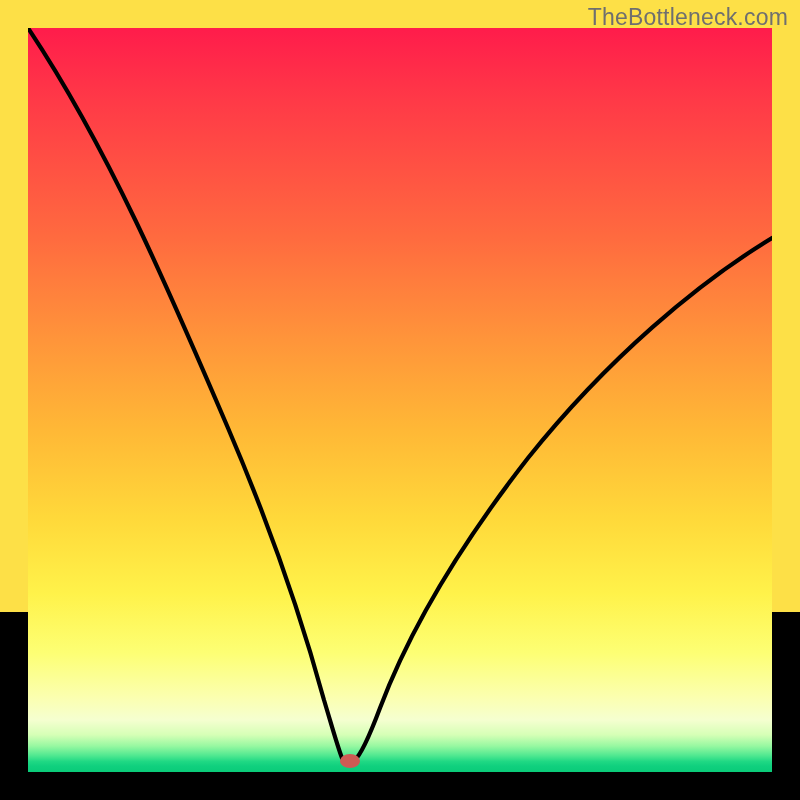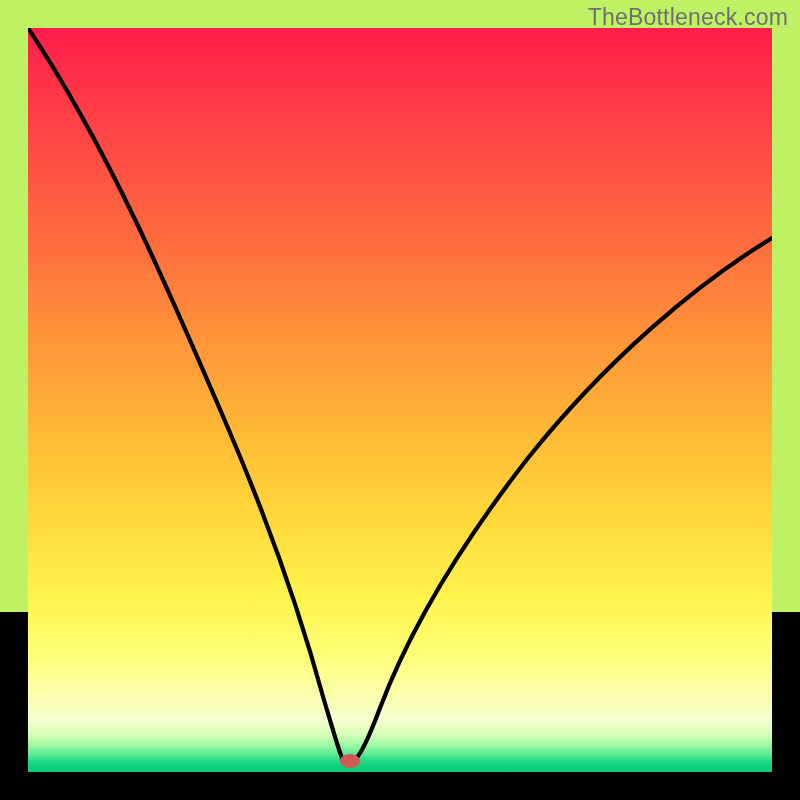--- a/index.html
+++ b/index.html
@@ -10,21 +10,21 @@
     overflow: hidden;
     background: #000;
     font-family: Arial, Helvetica, sans-serif;
   }
   .frame {
     position: absolute;
     left: 0;
     top: 0;
     width: 800px;
     height: 612px;
-    background: #bef264;
+    background: #fde047;
   }
   .watermark {
     position: absolute;
     top: 4px;
     right: 12px;
     color: #6f6f6f;
     font-size: 23px;
     font-weight: 400;
     letter-spacing: 0.2px;
     user-select: none;

